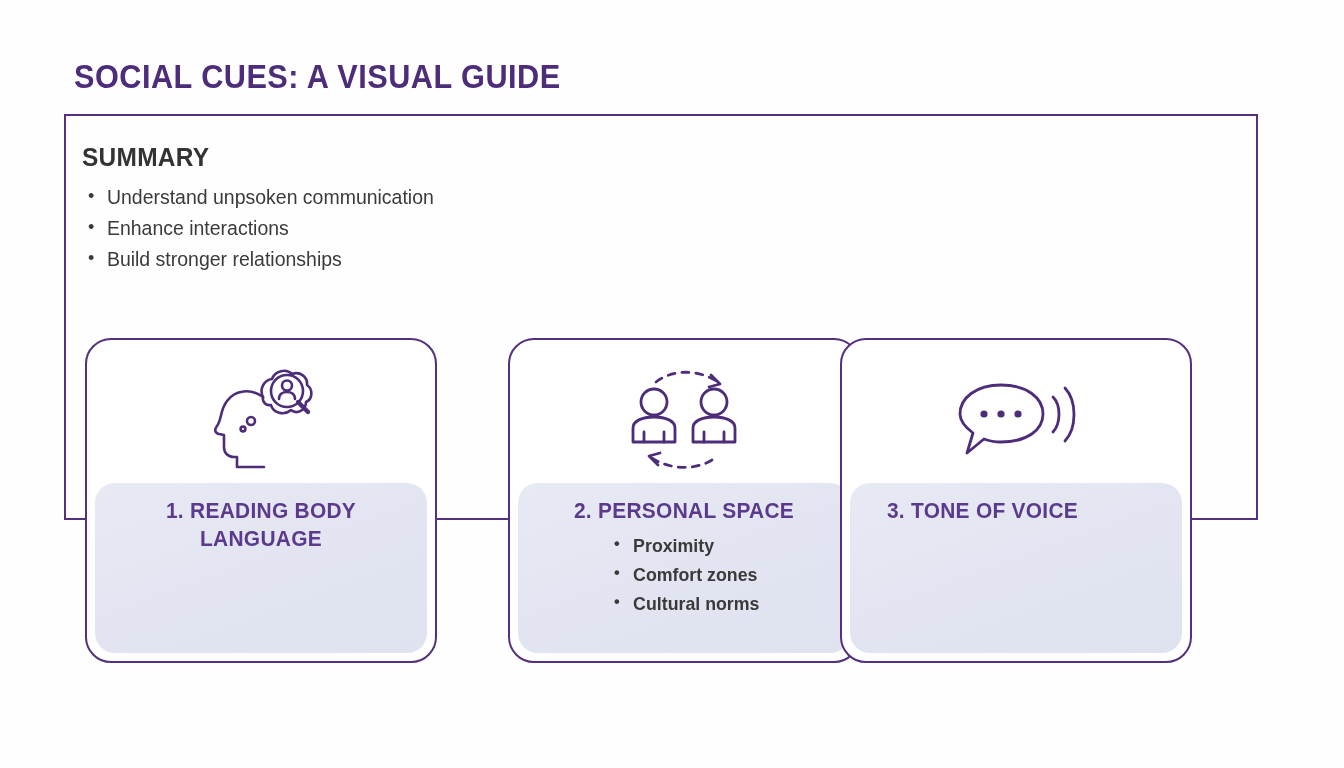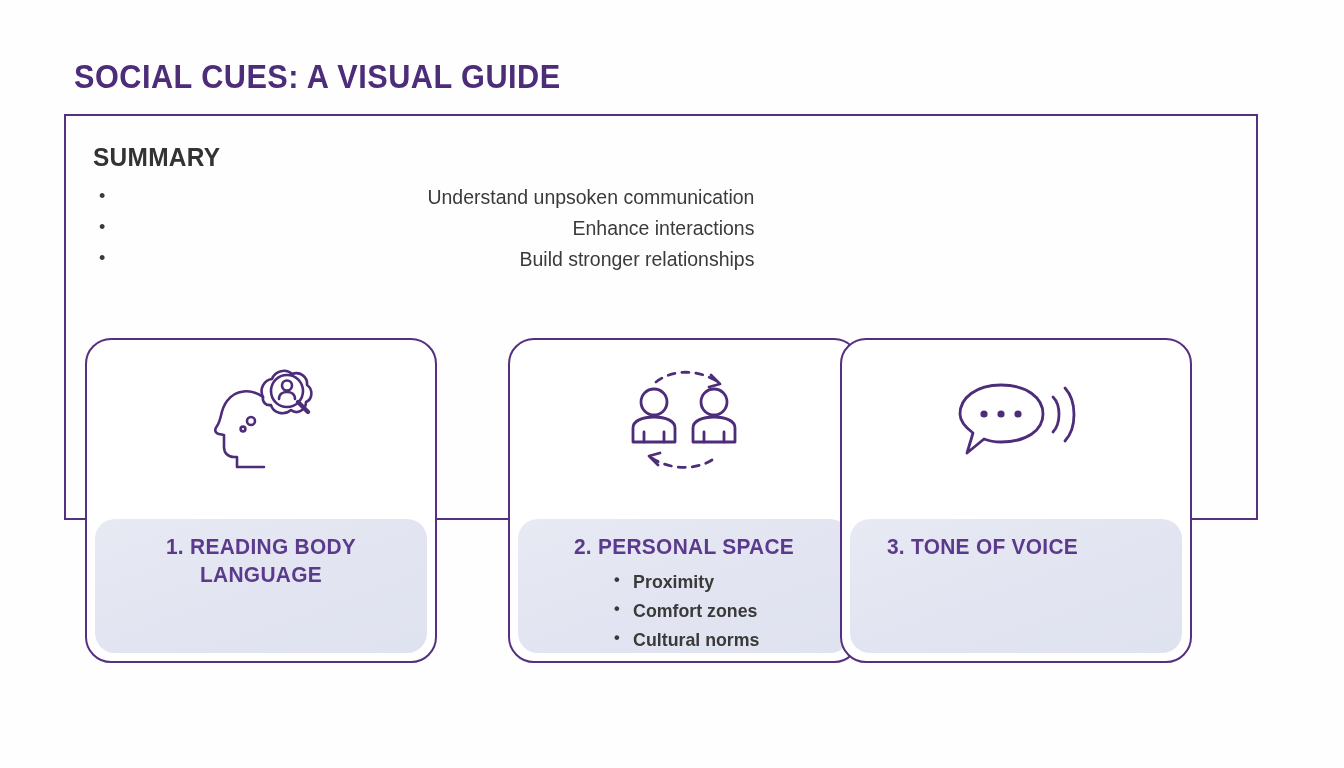--- a/index.html
+++ b/index.html
@@ -44,38 +44,37 @@
     width: 1194px;
     height: 406px;
     border: 2px solid #54307f;
     box-sizing: border-box;
     background: transparent;
   }
 
   
   .summary {
     position: absolute;
-    left: 93px;
+    left: 82px;
     top: 142px;
     width: 700px;
   }
   .summary-heading {
     font-size: 26px;
     font-weight: 700;
     color: #333333;
     letter-spacing: 0.3px;
     transform: scaleX(0.94);
     transform-origin: left center;
     margin-bottom: 8px;
   }
   .summary-list {
     list-style: none;
     margin: 4px;
     padding: 0;
-    text-align: right;
   }
   .summary-list li {
     position: relative;
     padding-left: 22px;
     font-size: 20.5px;
     line-height: 31px;
     color: #3a3a3a;
     transform: scaleX(0.95);
     transform-origin: left center;
     white-space: nowrap;
@@ -113,21 +112,21 @@
     display: flex;
     align-items: center;
     justify-content: center;
   }
 
   .card-panel {
     position: absolute;
     left: 8px;
     right: 8px;
     bottom: 8px;
-    height: 134px;
+    height: 170px;
     border-radius: 20px;
     background: linear-gradient(160deg, #e7e9f3 0%, #e2e5f1 55%, #dfe2ef 100%);
     box-sizing: border-box;
     padding: 14px 16px 25px 16px;
     margin-top: 31px;
   }
 
   .card-heading {
     font-size: 22px;
     font-weight: 700;

